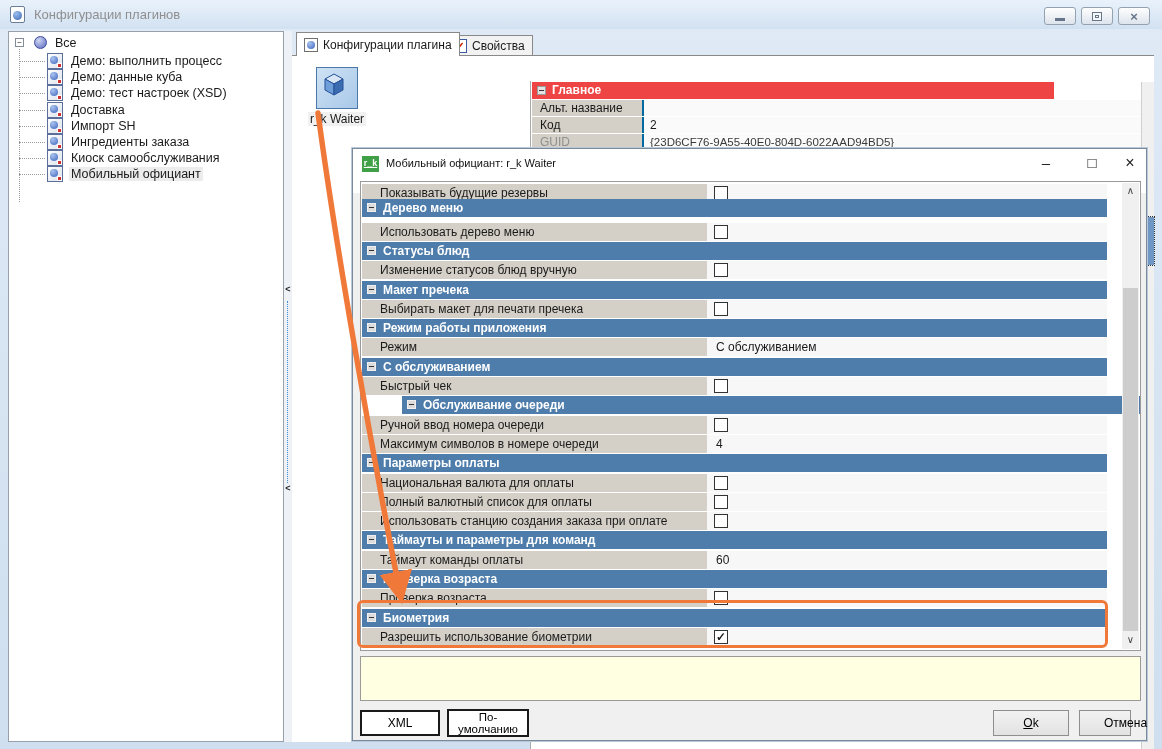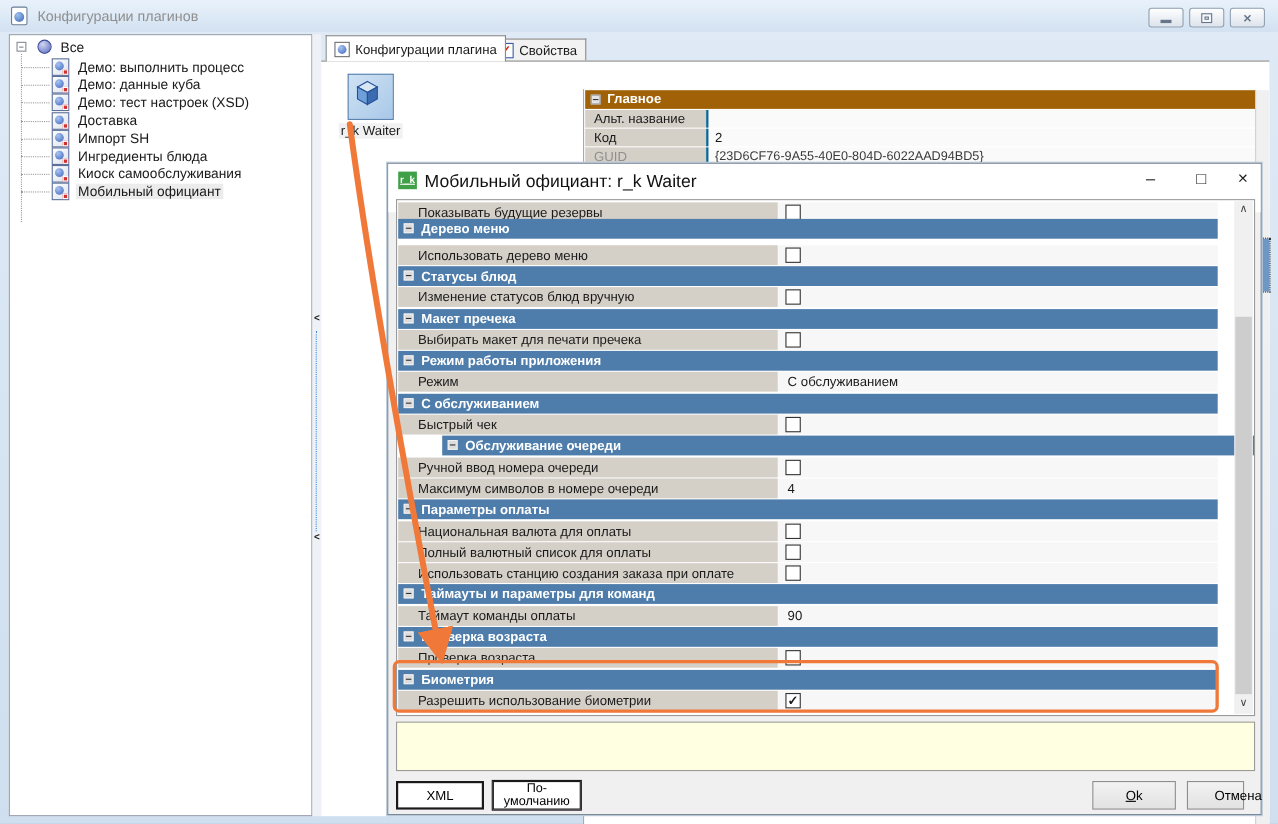--- a/index.html
+++ b/index.html
@@ -70,42 +70,42 @@
 
   
   .plugin-item { position:absolute; left:12px; top:11px; width:66px; text-align:center; }
   .plugin-icon { position:relative; width:42px; height:42px; margin:0 auto;
                  background:linear-gradient(135deg,#cfe2f4,#a8c8e8); border:1px solid #4a78a8; }
   .plugin-label { margin-top:3px; font-size:12px; background:#f1f1f1; display:inline-block; padding:0 2px; }
 
   
   .propgrid { position:absolute; left:238px; top:25px; width:624px; height:686px; background:#fff;
               border-left:1px solid #aaa; }
-  .pg-header { position:absolute; left:1px; top:1px; width:610px; height:17px; background:#a16207; color:#fff;
+  .pg-header { position:absolute; left:1px; top:1px; width:522px; height:17px; background:#ef4444; color:#fff;
                font-weight:bold; font-size:12px; line-height:17px; padding-left:20px; }
   .pg-row { position:absolute; left:1px; width:610px; height:16px; background:#fafafa; }
   .pg-label { position:absolute; left:0; top:0; width:112px; height:16px; background:#d4d0c8;
               padding-left:8px; line-height:16px; border-right:2px solid #0369a1; }
   .pg-label.muted { color:#8f8f8f; }
   .pg-val { position:absolute; left:118px; top:0; line-height:16px; }
   .pg-val.it { color:#3a3a3a; font-size:11.5px; }
   .pg-scroll { position:absolute; right:0; top:1px; width:13px; height:684px; background:#f0f0f0; border-left:1px solid #cfcfcf; }
   .pg-thumb { position:absolute; left:1px; top:135px; width:11px; height:48px; background:#6f97c4; outline:1px dotted #333; }
 
   .minus { position:relative; width:9px; height:9px; background:#e3e3e3; border:1px solid #9a9a9a; display:inline-block; }
   .minus::after { content:""; position:absolute; left:1px; top:3px; width:5px; height:1px; background:#333; }
 
   
   .dialog { position:absolute; left:352px; top:148px; width:795px; height:593px; background:#f0f0f0;
             border:1px solid #7a8a9a; box-shadow:0 0 0 1px #b9c9da; z-index:100; }
   .dlg-titlebar { position:absolute; left:0; top:0; width:100%; height:44px; background:#fff; }
   .dlg-icon { position:absolute; left:9px; top:7px; width:17px; height:16px; background:#3fa047;
               color:#fff; font-size:9px; font-weight:bold; text-align:center; line-height:15px;
               text-decoration:underline; }
-  .dlg-title { position:absolute; left:33px; top:8px; font-size:16px; color:#111; }
+  .dlg-title { position:absolute; left:33px; top:8px; font-size:11px; color:#111; }
   .dlg-btn { position:absolute; top:0px; width:30px; height:28px; text-align:center; color:#222;
              font-size:15px; line-height:28px; font-weight:300; }
   .dlg-min { left:678px; } .dlg-max { left:724px; } .dlg-close { left:762px; font-size:16px; }
 
   .dlg-list { position:absolute; left:7px; top:32px; width:781px; height:470px; background:#fff;
               border:1px solid #9a9a9a; overflow:hidden; }
   .dlg-rows { position:absolute; left:1px; top:2px; width:762px; height:464px; }
   .drow { position:absolute; left:0; width:745px; height:18px; }
   .dsec { background:#4e7dab; }
   .dsec .minus { position:absolute; left:5px; top:4px; background:#dcdcdc; border-color:#efefef; }
@@ -216,21 +216,21 @@
             <i class="reddot"></i>
           </span>
           <span class="tlabel">Импорт SH</span>
         </div>
         <div class="titem" style="top: 102px;">
           <span class="stub"></span>
           <span class="ticon">
             <i class="sph"></i>
             <i class="reddot"></i>
           </span>
-          <span class="tlabel">Ингредиенты блюда</span>
+          <span class="tlabel">Ингредиенты заказа</span>
         </div>
         <div class="titem" style="top: 118.2px;">
           <span class="stub"></span>
           <span class="ticon">
             <i class="sph"></i>
             <i class="reddot"></i>
           </span>
           <span class="tlabel">Киоск самообслуживания</span>
         </div>
         <div class="titem" style="top: 134.4px;">
@@ -409,21 +409,21 @@
               <span class="cb"></span>
             </span>
           </div>
           <div class="drow dsec" style="top: 347.4px;">
             <span class="minus"></span>
             <span class="dsec-label">Таймауты и параметры для команд</span>
           </div>
           <div class="drow dprop" style="top: 366.7px;">
             <span class="dlabel">Таймаут команды оплаты</span>
             <span class="dvalue">
-              <span class="dval-text">90</span>
+              <span class="dval-text">60</span>
             </span>
           </div>
           <div class="drow dsec" style="top: 386px;">
             <span class="minus"></span>
             <span class="dsec-label">Проверка возраста</span>
           </div>
           <div class="drow dprop" style="top: 405.3px;">
             <span class="dlabel">Проверка возраста</span>
             <span class="dvalue">
               <span class="cb"></span>

